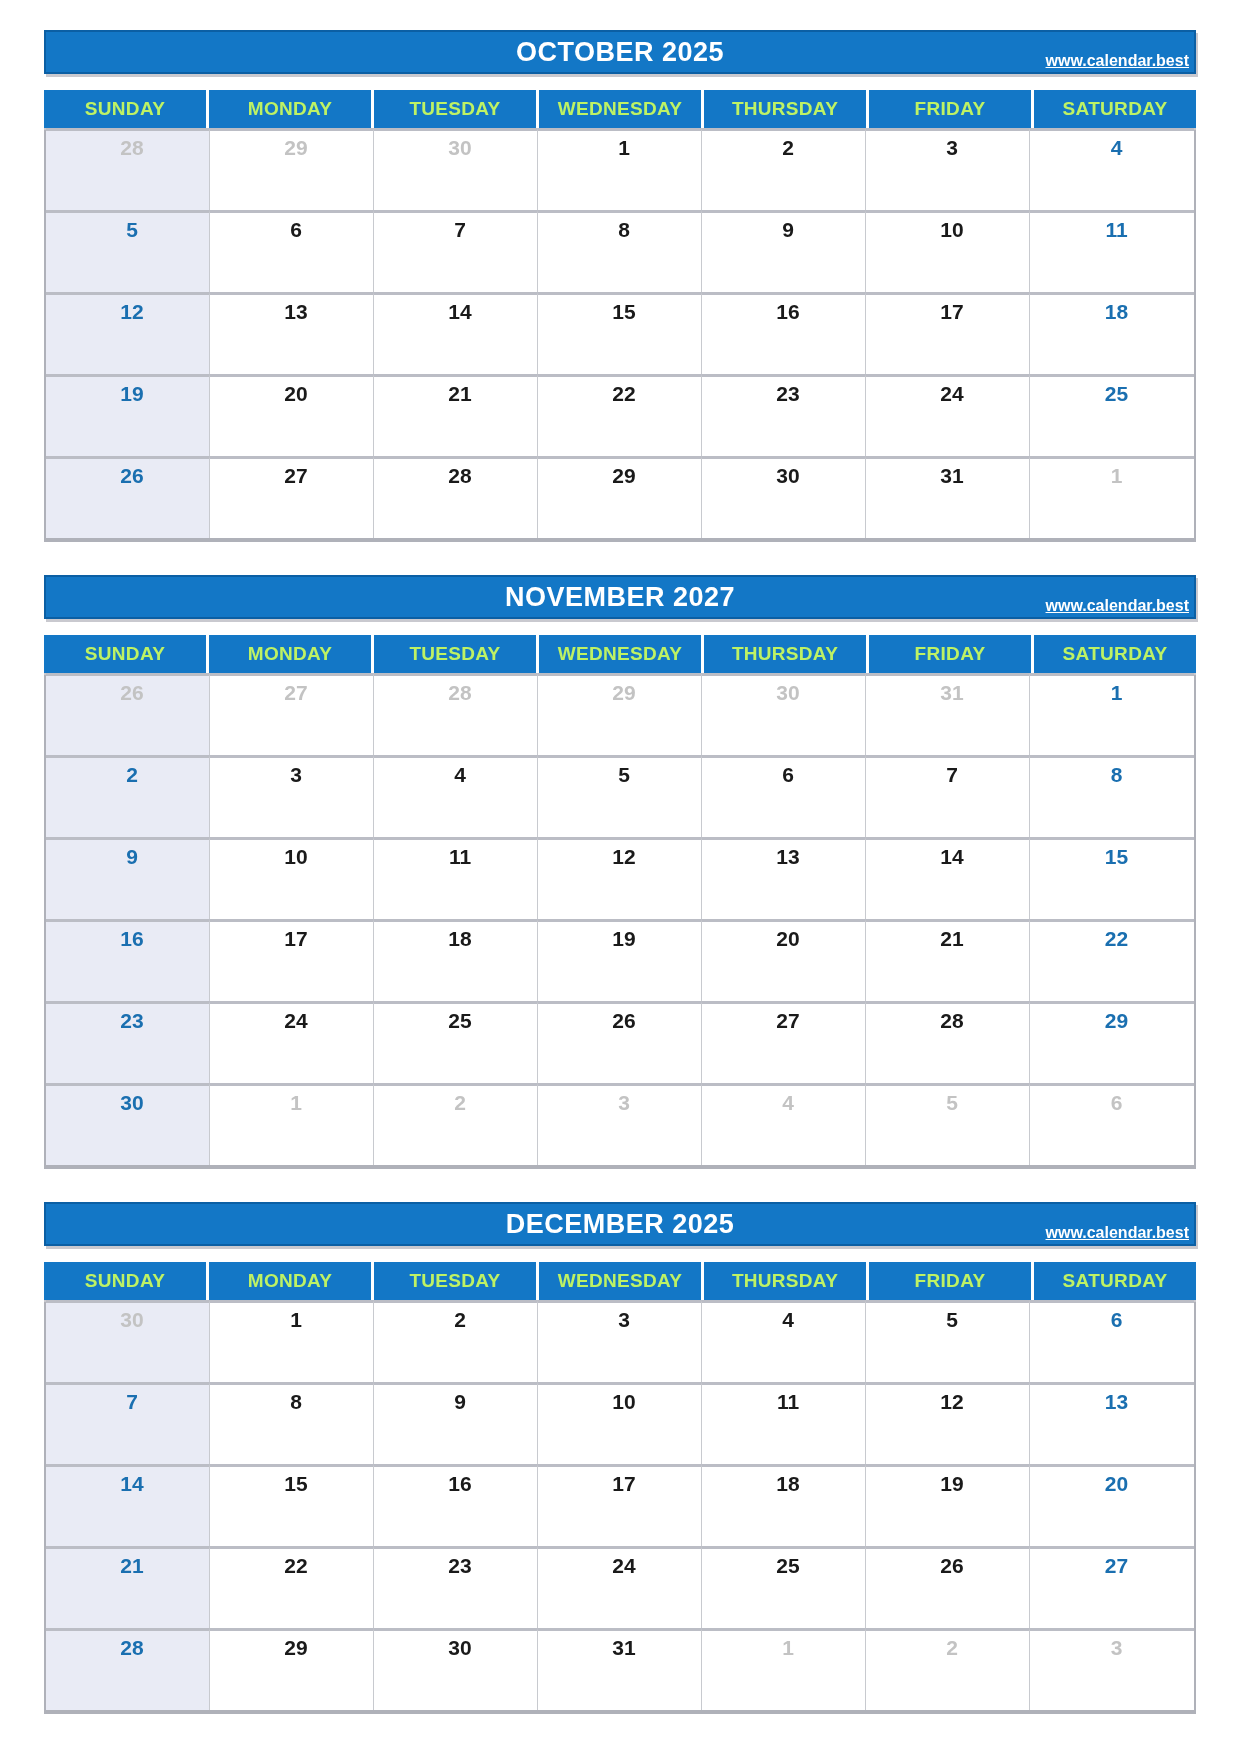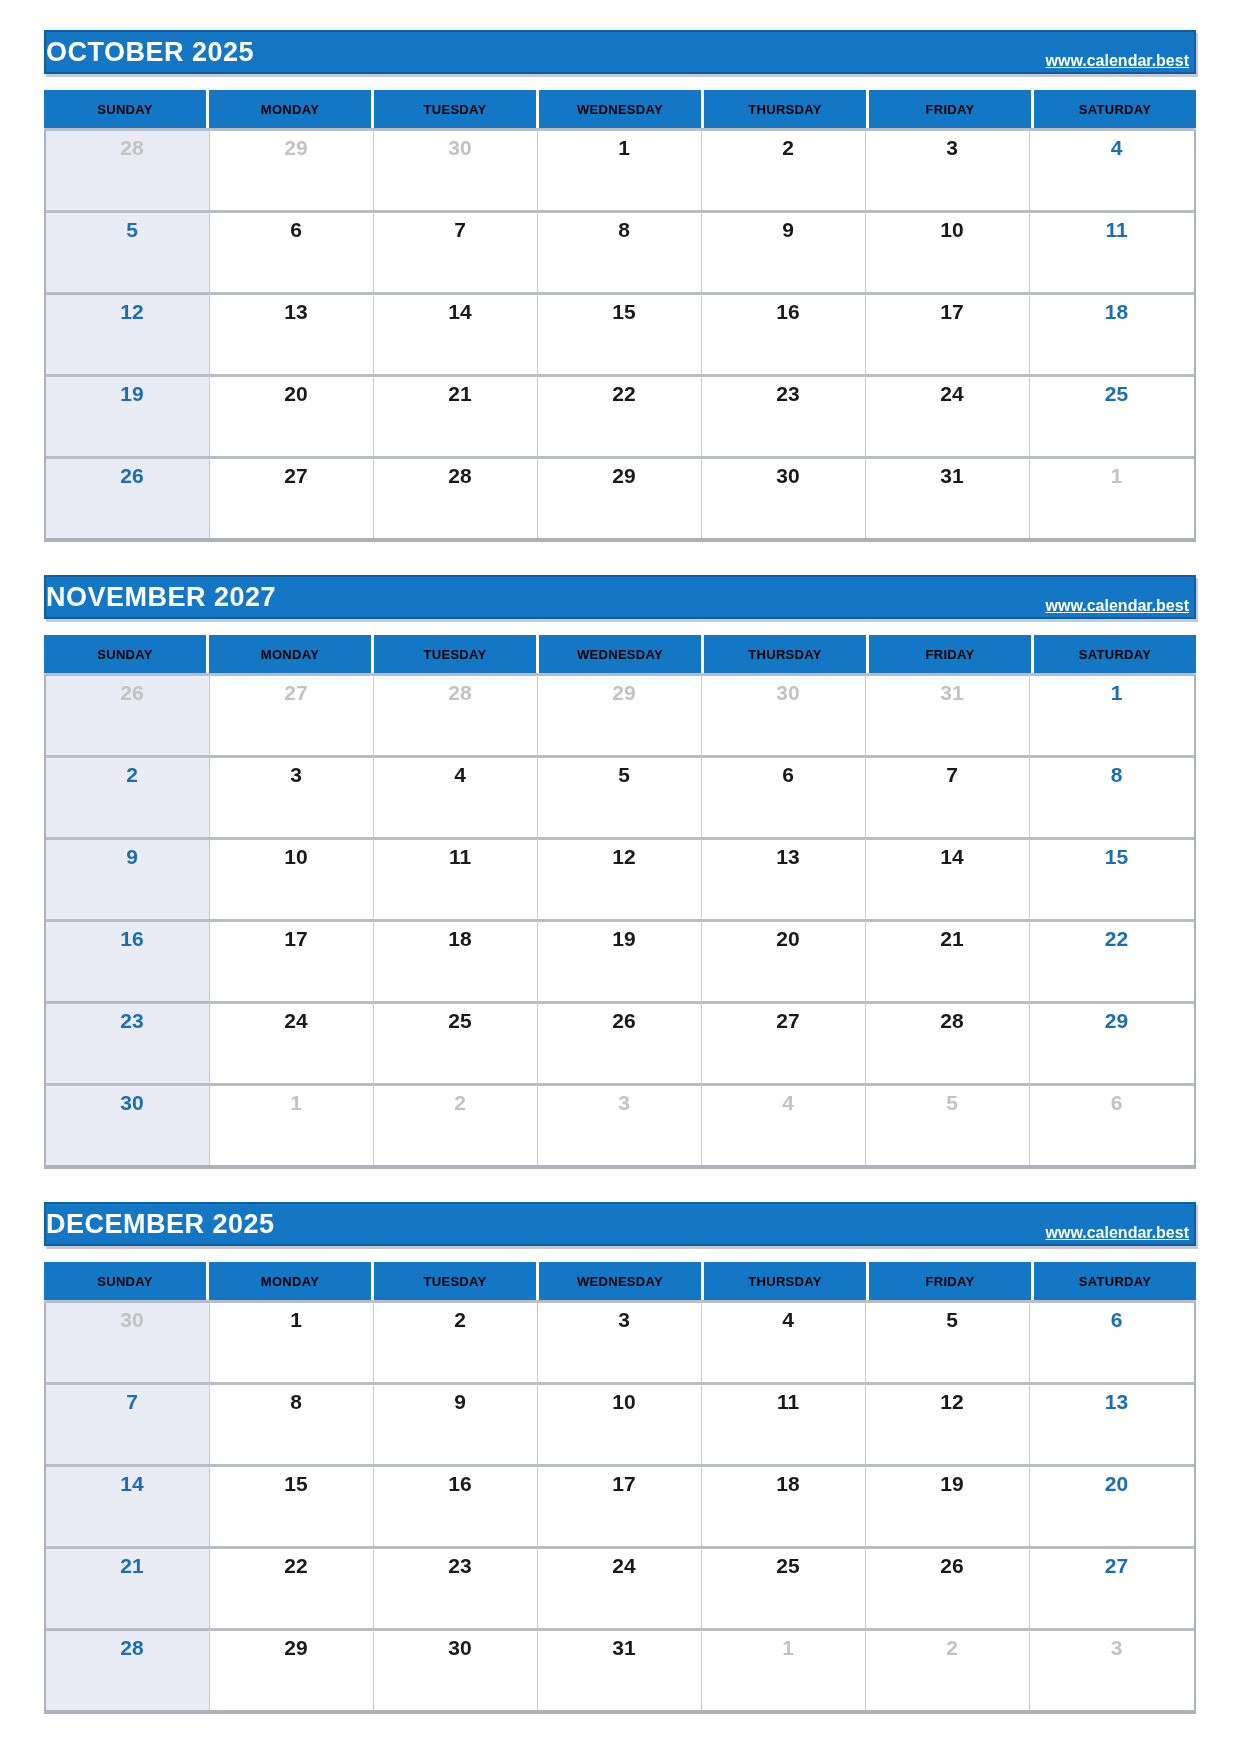--- a/index.html
+++ b/index.html
@@ -31,21 +31,21 @@
     margin-bottom:33px;
   }
   .titlebar{
     position:relative;
     height:44px;
     background:var(--bar-blue);
     border:2px solid var(--bar-border);
     box-shadow:2px 3px 0 var(--shadow);
     display:flex;
     align-items:center;
-    justify-content:flex-start;
+    justify-content:center;
     margin-bottom:16px;
   }
   .titlebar .month-title{
     margin:0;
     color:#ffffff;
     font-size:27px;
     font-weight:bold;
     letter-spacing:0.5px;
     line-height:1;
   }
@@ -60,27 +60,27 @@
     cursor:pointer;
   }
   .dow-row{
     display:grid;
     grid-template-columns:repeat(7,1fr);
     gap:3px;
     background:#ffffff;
   }
   .dow{
     background:var(--bar-blue);
-    color:#000000;
+    color:#bef264;
     height:38px;
     display:flex;
     align-items:center;
     justify-content:center;
     font-weight:bold;
-    font-size:13px;
+    font-size:19px;
     letter-spacing:0.3px;
     box-shadow:0 2px 0 var(--shadow);
   }
   .grid{
     display:grid;
     grid-template-columns:repeat(7,1fr);
     grid-auto-rows:82px;
     border-left:2px solid var(--frame);
     border-right:2px solid var(--frame);
     border-bottom:4px solid var(--frame);

